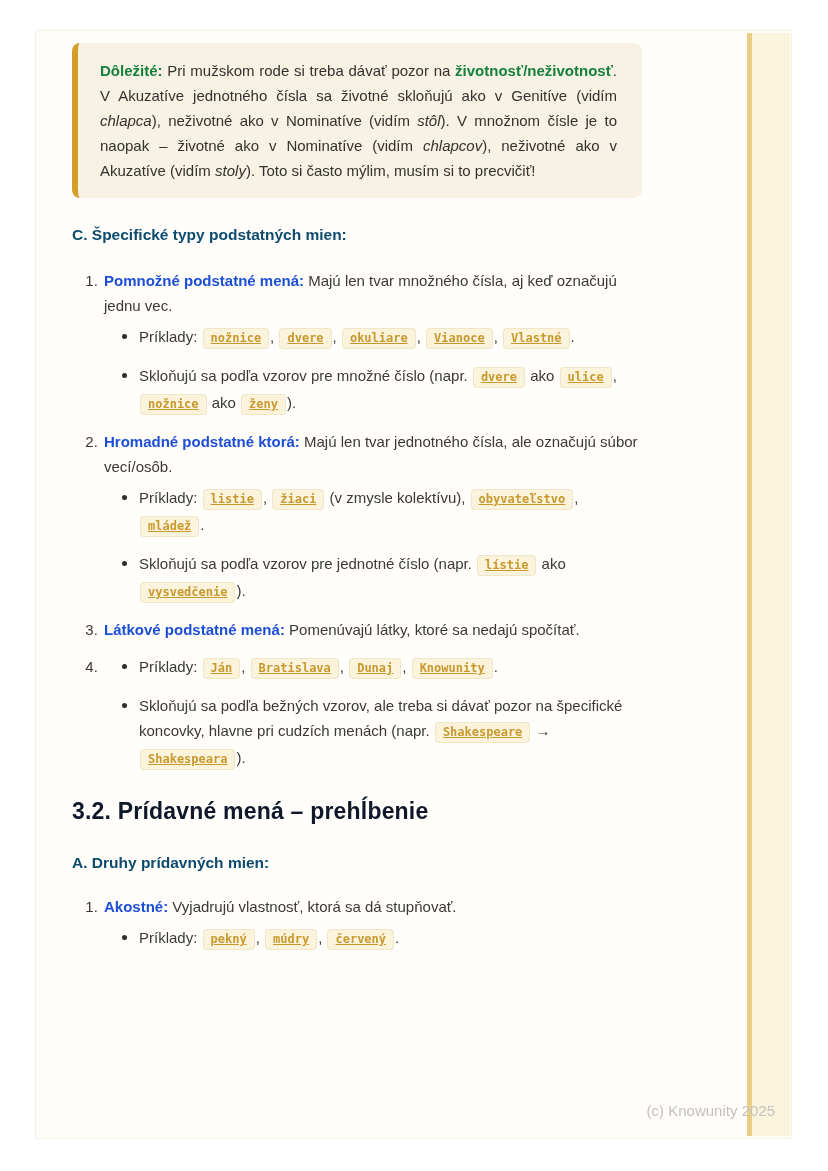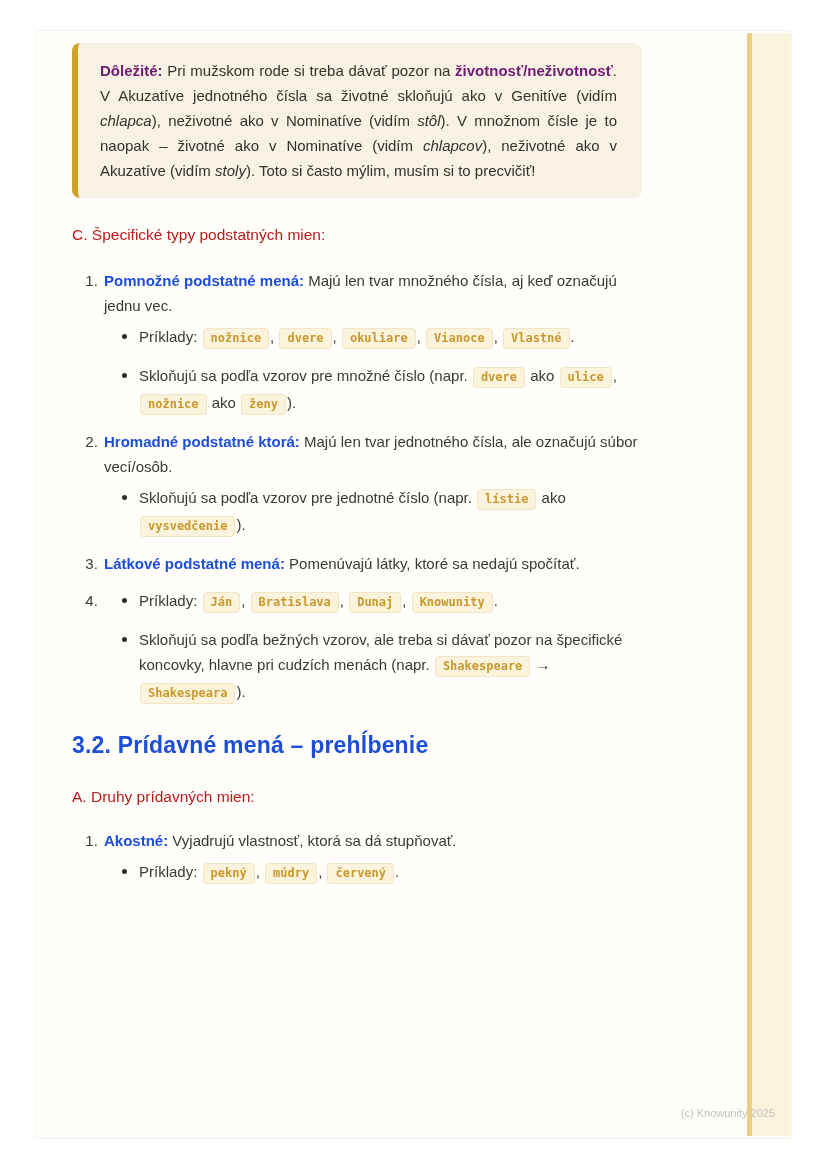--- a/index.html
+++ b/index.html
@@ -18,51 +18,51 @@
     background:#fbf4dc; border-left:5px solid #eace84;
   }
   .content { position:relative; padding:12px 0 0 36px; width:570px; z-index:1; }
 
   .callout {
     width:570px; box-sizing:border-box;
     background:#f7f2e3; border-left:6px solid #d2a02a; border-radius:8px;
     padding:15px 25px 15px 22px;
   }
   .callout p { margin:0; font-size:15px; line-height:25px; color:#33322e; text-align:justify; }
-  .callout strong { color:#701a75; }
+  .callout strong { color:#15803d; }
   .callout em { font-style:italic; }
 
-  h3.subhead { font-size:15.5px; color:#b91c1c; margin:28px 0 0 0; font-weight:400; }
+  h3.subhead { font-size:15.5px; color:#0c4a6e; margin:28px 0 0 0; font-weight:700; }
 
   ol.main { margin:24px 0 0 0; padding-left:30px; font-size:15px; line-height:25px; color:#3a3936; }
   ol.main.second { margin-top:22px; }
   ol.main > li { margin-bottom:12px; padding-left:2px; }
   ol.main > li:last-child { margin-bottom:0; }
   p.lead { margin:0; }
   strong { color:#1d4ed8; font-weight:700; }
 
   ul.sub { list-style:none; margin:6px 0 0 0; padding-left:16px; }
   ul.sub > li { position:relative; padding-left:19px; margin-bottom:12px; }
   ul.sub > li:last-child { margin-bottom:0; }
   ul.sub > li::before {
     content:""; position:absolute; left:2px; top:10px;
     width:5px; height:5px; border-radius:50%; background:#2e2d2a;
   }
 
   .chip {
     font-family:"DejaVu Sans Mono", monospace; font-weight:bold; font-size:12px;
     color:#c9992e; background:#fbf3db; border:1px solid #f0e5c6; border-radius:4px;
-    padding:2px 7px 3px 7px; margin:0 1px; white-space:nowrap;
+    padding:2px 7px 3px 7px; margin:0 1px; white-space:nowrap;text-decoration:underline;
   }
 
-  h2.chapter { color:#1d4ed8; font-size:23px; line-height:30px; margin:24px 0 0 0; font-weight:700; letter-spacing:0.2px; }
+  h2.chapter { color:#0f172a; font-size:23px; line-height:30px; margin:24px 0 0 0; font-weight:700; letter-spacing:0.2px; }
 
   .footer {
     position:absolute; right:16px; bottom:19px; z-index:2;
-    font-size:11px; color:#c2c1be;
+    font-size:15px; color:#c2c1be;
   }
 </style>
 </head>
 <body>
 
 <div class="page">
   <div class="right-band"></div>
 
   <div class="content">
 
@@ -76,20 +76,21 @@
       <li>
         <p class="lead"><strong>Pomnožné podstatné mená:</strong> Majú len tvar množného čísla, aj keď označujú jednu vec.</p>
         <ul class="sub">
           <li>Príklady: <code class="chip">nožnice</code>, <code class="chip">dvere</code>, <code class="chip">okuliare</code>, <code class="chip">Vianoce</code>, <code class="chip">Vlastné</code>.</li>
           <li>Skloňujú sa podľa vzorov pre množné číslo (napr. <code class="chip">dvere</code> ako <code class="chip">ulice</code>, <code class="chip">nožnice</code> ako <code class="chip">ženy</code>).</li>
         </ul>
       </li>
       <li>
         <p class="lead"><strong>Hromadné podstatné ktorá:</strong> Majú len tvar jednotného čísla, ale označujú súbor vecí/osôb.</p>
         <ul class="sub">
+          <li>Príklady: <code class="chip">listie</code>, <code class="chip">žiaci</code> (v zmysle kolektívu), <code class="chip">obyvateľstvo</code>, <code class="chip">mládež</code>.</li>
           <li>Skloňujú sa podľa vzorov pre jednotné číslo (napr. <code class="chip">lístie</code> ako <code class="chip">vysvedčenie</code>).</li>
         </ul>
       </li>
       <li>
         <p class="lead"><strong>Látkové podstatné mená:</strong> Pomenúvajú látky, ktoré sa nedajú spočítať.</p>
       </li>
       <li>
         <ul class="sub">
           <li>Príklady: <code class="chip">Ján</code>, <code class="chip">Bratislava</code>, <code class="chip">Dunaj</code>, <code class="chip">Knowunity</code>.</li>
           <li>Skloňujú sa podľa bežných vzorov, ale treba si dávať pozor na špecifické koncovky, hlavne pri cudzích menách (napr. <code class="chip">Shakespeare</code> → <code class="chip">Shakespeara</code>).</li>

